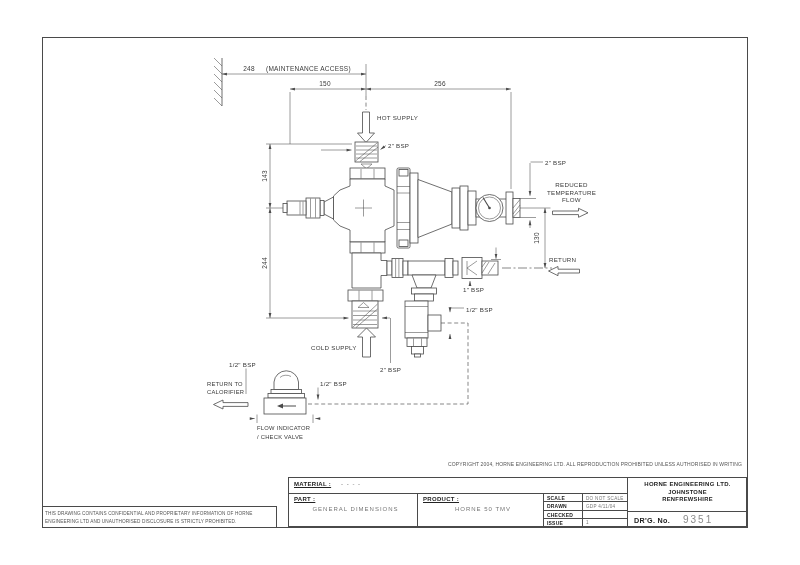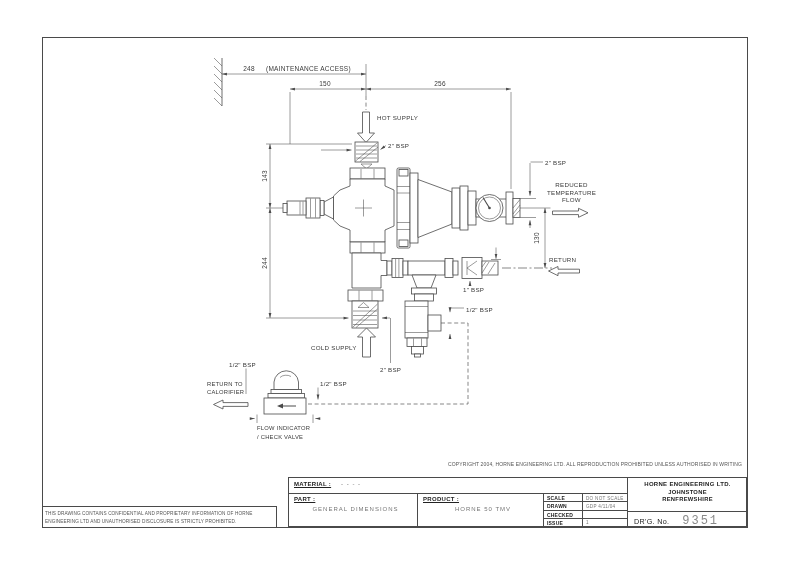--- a/index.html
+++ b/index.html
@@ -29,22 +29,22 @@
            display:grid;grid-template-columns:39px 1fr;grid-template-rows:repeat(4,1fr);}
   .sl{border-right:1px solid #4a4a4a;border-bottom:1px solid #4a4a4a;font-weight:bold;
       font-size:5px;padding:1px 0 0 3px;letter-spacing:0.2px;}
   .sv{border-bottom:1px solid #4a4a4a;font-size:4.6px;color:#777;padding:1.5px 0 0 3px;letter-spacing:0.3px;}
   .nob{border-bottom:none !important;}
   .c-company{left:339px;top:0;width:119px;height:34px;border-bottom:1px solid #4a4a4a;
              text-align:center;padding-top:3px;font-weight:bold;letter-spacing:0.3px;}
   .co1{font-size:6px;} .co2,.co3{font-size:5.8px;margin-top:1.5px;}
   .c-drg{left:339px;top:34px;width:119px;height:14px;display:flex;align-items:baseline;
          gap:13px;padding:2px 0 0 6px;}
-  .drglab{font-weight:normal;font-size:7.2px;letter-spacing:0.3px;}
-  .drgval{font-size:12px;color:#8a8a8a;letter-spacing:2px;font-family:Liberation Mono, monospace;}
+  .drglab{font-weight:bold;font-size:7.2px;letter-spacing:0.3px;}
+  .drgval{font-size:10px;color:#8a8a8a;letter-spacing:2px;}
   .copyright{position:absolute;left:400px;top:461px;width:342px;text-align:right;
              font-size:5px;color:#555;letter-spacing:0.15px;}
   .disclaimer{position:absolute;left:42px;top:506px;width:235px;height:22px;box-sizing:border-box;
               border-top:1px solid #4a4a4a;border-right:1px solid #4a4a4a;
               padding:3px 2px 0 3px;font-size:4.7px;line-height:1.6;color:#555;letter-spacing:0.1px;}
 </style>
 </head>
 <body>
 
 <div class="page">

